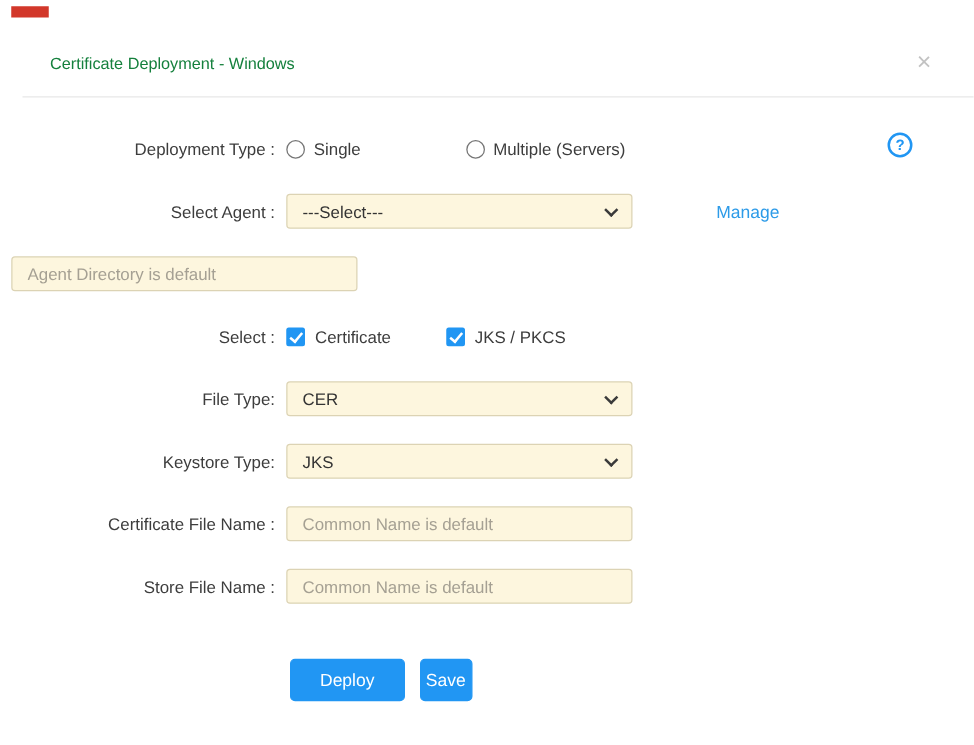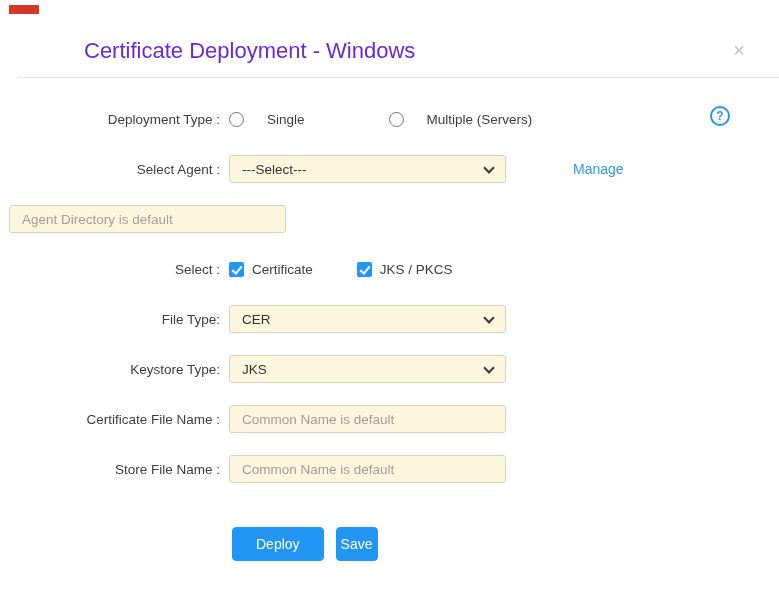--- a/index.html
+++ b/index.html
@@ -2,33 +2,33 @@
 <html><head>
 <meta charset="utf-8">
 <style>
   * { margin:0; padding:0; box-sizing:border-box; }
   html,body { width:779px; height:596px; background:#ffffff; overflow:hidden;
     font-family:"Liberation Sans","DejaVu Sans",sans-serif; }
   .red-marker { position:absolute; left:9px; top:5px; width:30px; height:9px; background:#d2372a; }
 
   .modal { position:relative; width:779px; height:596px; background:#fff; }
   .modal-header { padding:40px 40px 0 40px; }
-  .modal-title { font-size:22px; font-weight:400; color:#6d28d9; line-height:22px;margin-left:44px; }
+  .modal-title { font-size:13px; font-weight:400; color:#15803d; line-height:22px; }
   .close-btn { position:absolute; top:40px; right:34px; border:none; background:none;
     color:#c2c2c2; font-size:20px; line-height:20px; cursor:pointer; font-family:inherit; }
   .divider { margin:15px 0 0 18px; border-top:1px solid #e7e7e7; }
 
   .content { padding-top:16px; }
   .row { display:flex; align-items:center; height:50px; }
   .flabel { width:220px; text-align:right; font-size:13.5px; color:#3d3d3d; flex:none;padding-left:24px; }
   .ctrl { margin-left:9px; display:flex; align-items:center; }
 
   
   .radio-group { display:flex; align-items:center; }
-  .radio-opt { display:flex; align-items:center; margin-right:24px; cursor:pointer;gap:16px; }
+  .radio-opt { display:flex; align-items:center; margin-right:24px; cursor:pointer; }
   .radio { width:15px; height:15px; border:1.5px solid #757575; border-radius:50%;
     background:#fff; margin-right:7px; position:relative; flex:none; }
   .radio.selected { border:2px solid #2196f3; }
   .radio.selected::after { content:""; position:absolute; left:50%; top:50%;
     width:7px; height:7px; margin:-3.5px 0 0 -3.5px; border-radius:50%; background:#2196f3; }
   .opt-label { font-size:13.5px; color:#3d3d3d; }
   .radio-opt.agent { margin-right:0; }
   .radio-opt.multiple .radio { margin-left:60px; }
   .radio-opt.agent .radio { margin-left:92px; }
 

